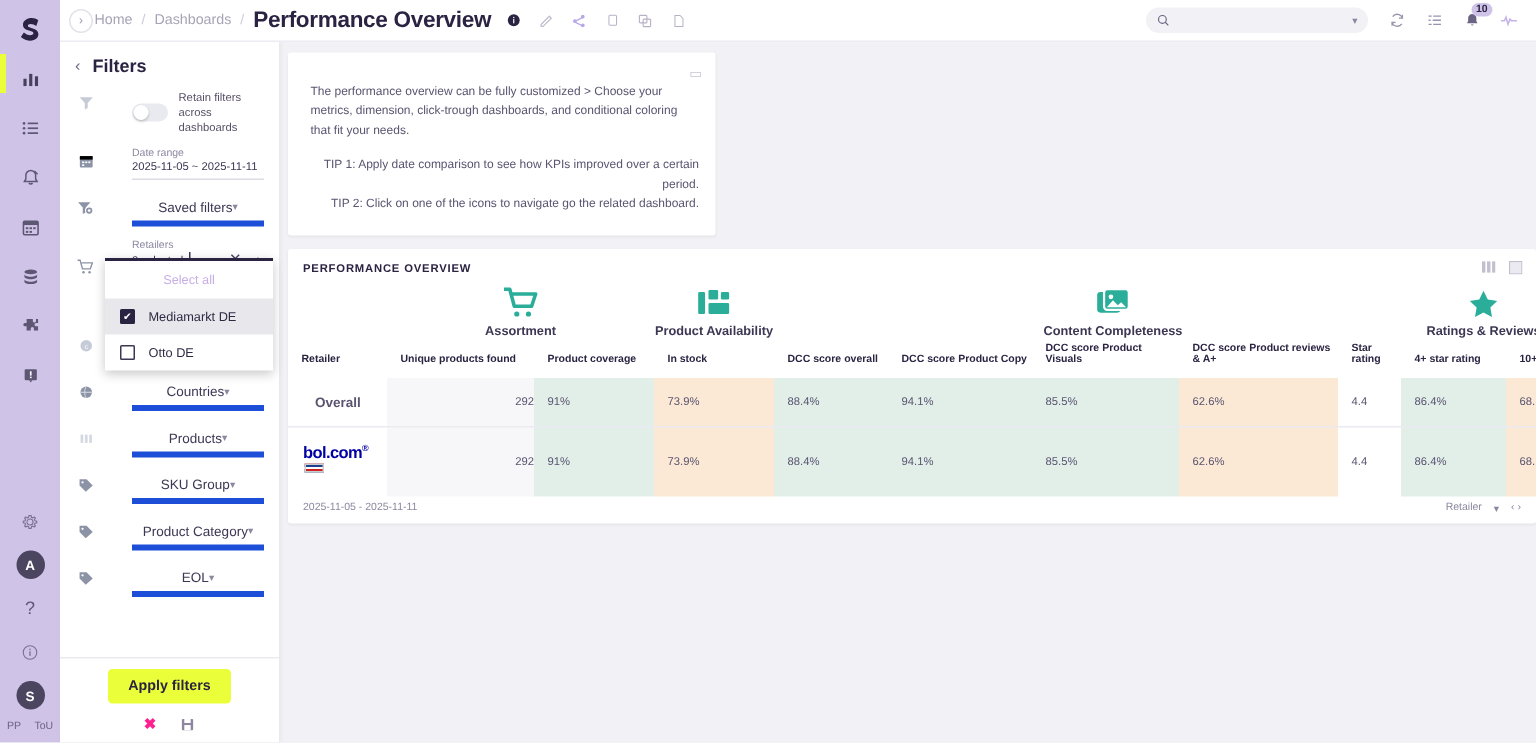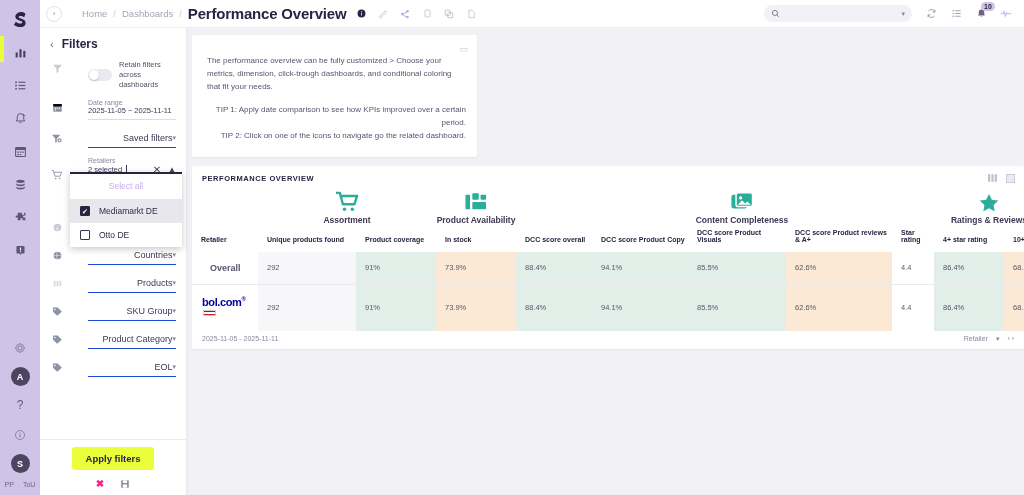--- a/index.html
+++ b/index.html
@@ -27,21 +27,21 @@
   .rail-legal { display: flex; gap: 9px; font-size: 7px; color: #6d6484; padding-bottom:3px;}
 
   
   .topbar {
     position: absolute; left: 40px; top: 0; width: 984px; height: 28px;
     background: #ffffff; display: flex; align-items: center; z-index: 30;
     border-bottom: 1px solid #ececf3;
   }
   .collapse-btn { width: 16px; height: 16px; border-radius: 50%; border: 1px solid #e2e2ea;
     background:#fff; margin-left: 6px; display:flex; align-items:center; justify-content:center; color:#9a93ad; font-size:8px;}
-  .crumbs { display: flex; align-items: center; gap: 6px; margin-left: 20px; font-size: 9.5px; color: #a7a3b6; justify-content: space-between; }
+  .crumbs { display: flex; align-items: center; gap: 6px; margin-left: 1px; font-size: 9.5px; color: #a7a3b6; justify-content: space-between; }
   .crumb-sep { color: #cfcbd9; }
   .page-title { font-size: 15px; font-weight: 700; color: #2a2342; letter-spacing: -0.2px; margin-left: 6px; }
   .title-icons { display: flex; align-items: center; gap: 10px; margin-left: 9px; }
   .ti { width: 12px; height: 12px; display:flex; align-items:center; justify-content:center; color:#b6b1c6; }
   .ti.info { color:#2a2342; }
   .ti.pencil { color:#c3bed1; }
   .ti.share { color:#b9a6e8; }
   .topbar-right { margin-left: auto; display: flex; align-items: center; gap: 13px; padding-right: 12px; }
   .search-pill { width: 148px; height: 17px; border-radius: 9px; background: #f2f2f6;
     display: flex; align-items: center; padding: 0 7px; gap: 5px; }
@@ -63,22 +63,22 @@
   .frow { display: flex; align-items: flex-start; gap: 24px; padding: 4px 10px 0 10px; position: relative; }
   .frow-ic { width: 14px; flex: none; display: flex; justify-content: center; padding-top: 3px; color: #b7bccb; }
   .frow-body { flex: 1; min-width: 0; }
   .toggle-row { display: flex; align-items: center; gap: 7px; }
   .toggle { width: 24px; height: 12px; border-radius: 7px; background: #e9e9f0; position: relative; flex:none;}
   .toggle:after { content:''; position:absolute; left:1px; top:1px; width:10px; height:10px; border-radius:50%; background:#fff; box-shadow:0 1px 2px rgba(0,0,0,.2);}
   .toggle-label { font-size: 7.5px; color: #575066; line-height: 1.35; }
   .f-lab { font-size: 7px; color: #8d87a0; }
   .f-val { font-size: 7.5px; color: #3d3754; padding-bottom: 3px; }
   .f-underline { border-bottom: 1px solid #dcdce5; margin-top: 1px; }
-  .f-select { display: flex; align-items: center; justify-content: flex-end;
-    border-bottom: 1px solid #1d4ed8; padding: 3px 0 4px 0; }
+  .f-select { display: flex; align-items: center; justify-content: center;
+    border-bottom: 4px solid #1d4ed8; padding: 3px 0 4px 0; }
   .f-select span.lbl { font-size: 9px; color: #3d3754; }
   .caret { font-size: 7px; color: #8d87a0; }
   .retailer-box { }
   .retailer-input { display: flex; align-items: center; border-bottom: 2px solid #2a2342; padding-bottom: 2px; }
   .retailer-val { font-size: 7.5px; color: #3d3754; }
   .cursor-bar { width: 1px; height: 10px; background: #3d3754; margin-left: 4px; }
   .ret-actions { margin-left: auto; display: flex; align-items: center; gap: 7px; }
   .x-ic { font-size: 10px; color: #4b4560; }
   .up-ic { font-size: 8px; color: #4b4560; }
 
@@ -120,21 +120,21 @@
   table { border-collapse: collapse; width: 100%; table-layout: fixed; }
   th, td { text-align: left; font-size: 7.5px; }
   .grp-row th { padding: 0; height: 42px; vertical-align: bottom; }
   .grp { display: flex; flex-direction: column; align-items: center; gap: 2px; }
   .grp-name { font-size: 8.5px; color: #3d3754; }
   .hd-row th { font-size: 7px; font-weight: 700; color: #2a2342; padding: 4px 0 9px 9px; vertical-align: bottom; }
   .body-row td { padding: 11px 0 11px 9px; color: #5a5470; height: 26px; }
   .body-row.r1 td { border-bottom: 1px solid #eceaf1; }
   .c-green { background: #e2efe9; }
   .c-orange { background: #fbe9d6; }
-  .c-grey { background: #f7f7f9; }
+  .c-grey { background: #f7f7f9; text-align: right; }
   .retailer-cell { font-weight: 700; color: #2a2342; font-size: 9px; padding-left: 18px !important; }
   .bol-logo { font-size: 11px; font-weight: 800; color: #0000a4; letter-spacing: -.4px; position: relative; display:inline-block;}
   .bol-logo sup { font-size:6px; }
   .bol-flag { display:inline-block; width:13px; height:6px; margin-left:1px; vertical-align:2px;
      background: linear-gradient(#1f3f8f 33%, #ffffff 33% 66%, #c22 66%); border:0.5px solid #ccc;}
   .tbl-foot { display: flex; align-items: center; padding: 4px 10px 0 10px; }
   .tbl-date { font-size: 7px; color: #8d87a0; }
   .tbl-foot-right { margin-left: auto; display: flex; align-items: center; gap: 8px; font-size: 7px; color: #8d87a0; }
 
   svg { display: block; }

